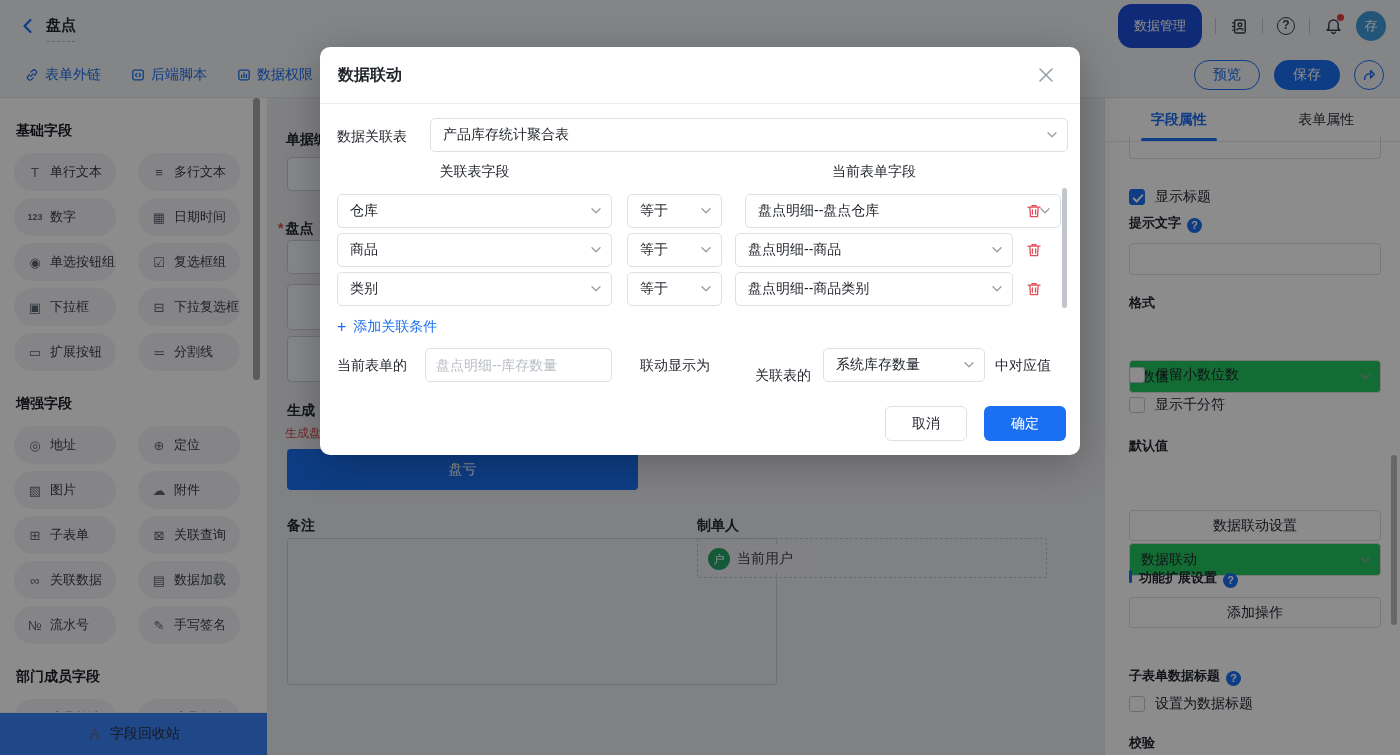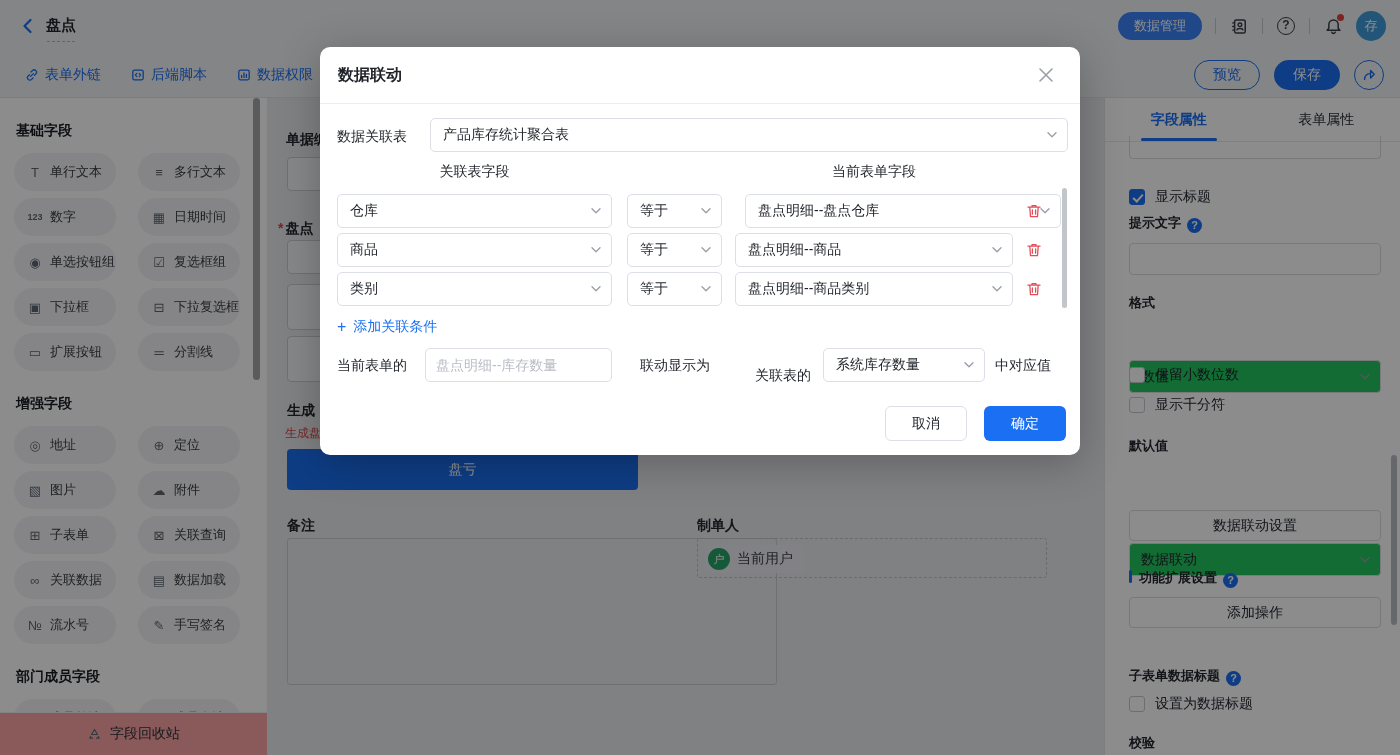--- a/index.html
+++ b/index.html
@@ -10,21 +10,21 @@
   
   .topbar{position:absolute;left:0;top:0;width:100%;height:52px;background:#F1F2F5;display:flex;align-items:center;z-index:10}
   .tb-left{display:flex;align-items:center;gap:10px;padding-left:20px}
   .back-ic{width:16px;height:16px}
   .doc-title{font-size:15px;font-weight:700;color:#22262E;position:relative;padding-bottom:2px}
   .doc-title::after{content:"";position:absolute;left:1px;right:1px;bottom:-5px;border-bottom:1px dashed #B7BBC2}
   .tb-tabs{position:absolute;left:50%;transform:translateX(-50%);display:flex;gap:76px;top:0;height:52px;align-items:center}
   .tb-tab{font-size:15px;color:#2A2F38;cursor:pointer}
   .tb-tab.on{color:#1B6FF2;font-weight:700}
   .tb-right{position:absolute;right:14px;top:0;height:52px;display:flex;align-items:center;gap:13px}
-  .pillbtn-green{height:28px;padding:0 16px;border-radius:14px;background:#3b82f6;color:#fff;font-size:13px;display:flex;align-items:center;border:none;cursor:pointer}
+  .pillbtn-green{height:44px;padding:0 16px;border-radius:14px;background:#1d4ed8;color:#fff;font-size:13px;display:flex;align-items:center;border:none;cursor:pointer}
   .vdiv{width:1px;height:16px;background:#C6C9CF}
   .tb-ico{width:20px;height:20px;position:relative;display:flex;align-items:center;justify-content:center;cursor:pointer}
   .qcirc{width:18px;height:18px;border:1.6px solid #3A3F47;border-radius:50%;color:#3A3F47;font-size:12px;font-weight:700;line-height:15px;text-align:center}
   .bell-dot{position:absolute;right:-1px;top:-2px;width:7px;height:7px;border-radius:50%;background:#E34141}
   .avatar{width:30px;height:30px;border-radius:50%;background:#3E9CDB;color:#fff;font-size:13px;display:flex;align-items:center;justify-content:center;cursor:pointer}
 
   
   .subbar{position:absolute;left:0;top:52px;width:100%;height:46px;background:#F1F2F5;border-bottom:1px solid #DFE2E7;z-index:9}
   .sb-tools{position:absolute;left:25px;top:0;height:45px;display:flex;align-items:center;gap:30px}
   .sb-tool{display:flex;align-items:center;gap:6px;color:#1B6FF2;font-size:14px;cursor:pointer}
@@ -39,21 +39,21 @@
   .sec-title{font-size:14px;font-weight:700;color:#1A1D24;margin:0 0 13px 2px}
   .sec-grid{display:grid;grid-template-columns:102px 102px;column-gap:22px;row-gap:7px;margin-bottom:24px}
   .pill{height:38px;border-radius:19px;background:#F2F3F6;display:flex;align-items:center;padding-left:13px;gap:7px;cursor:grab}
   .fi{width:16px;text-align:center;color:#5E6673;font-size:13px;flex:none}
   .fi-sm{font-size:9px;font-weight:700;letter-spacing:0}
   .fl{font-size:13px;color:#383C43;white-space:nowrap}
   .person{position:relative;width:14px;height:13px;display:inline-block;flex:none;margin-left:1px}
   .person::before{content:"";position:absolute;top:0;left:4px;width:5px;height:5px;border:1.4px solid #5E6673;border-radius:50%}
   .person::after{content:"";position:absolute;bottom:0;left:1px;width:10px;height:5px;border:1.4px solid #5E6673;border-bottom:none;border-radius:6px 6px 0 0}
   .sb-scroll{position:absolute;right:7px;top:0;width:7px;height:282px;border-radius:4px;background:#A6A6A6}
-  .recycle-bar{position:absolute;left:0;right:0;bottom:0;height:43px;background:#fca5a5;border-top:1px solid #ECEDF0;display:flex;align-items:center;justify-content:center;gap:8px;font-size:14px;color:#2A2F38;cursor:pointer}
+  .recycle-bar{position:absolute;left:0;right:0;bottom:0;height:43px;background:#3b82f6;border-top:1px solid #ECEDF0;display:flex;align-items:center;justify-content:center;gap:8px;font-size:14px;color:#2A2F38;cursor:pointer}
 
   
   .canvas{position:absolute;left:267px;top:98px;width:837px;bottom:0;background:#E9EBEF;z-index:1}
   .cv-label{position:absolute;font-size:14px;font-weight:700;color:#23272F;white-space:nowrap}
   .cv-box{position:absolute;border:1px solid #C9CCD3;border-radius:4px;background:rgba(255,255,255,.55)}
   .req{color:#D5484A;margin-right:2px}
   .cv-red{position:absolute;font-size:12px;color:#D5484A;white-space:nowrap}
   .cv-btn{position:absolute;height:41px;border-radius:4px;background:#1B6FF2;color:#fff;font-size:14px;display:flex;align-items:center;justify-content:center;border:none;cursor:pointer}
   .cv-textarea{position:absolute;border:1px solid #C9CCD3;border-radius:3px;background:transparent;resize:none;outline:none}
   .dash-field{position:absolute;border:1px dashed #BFC3C9;border-radius:3px}

